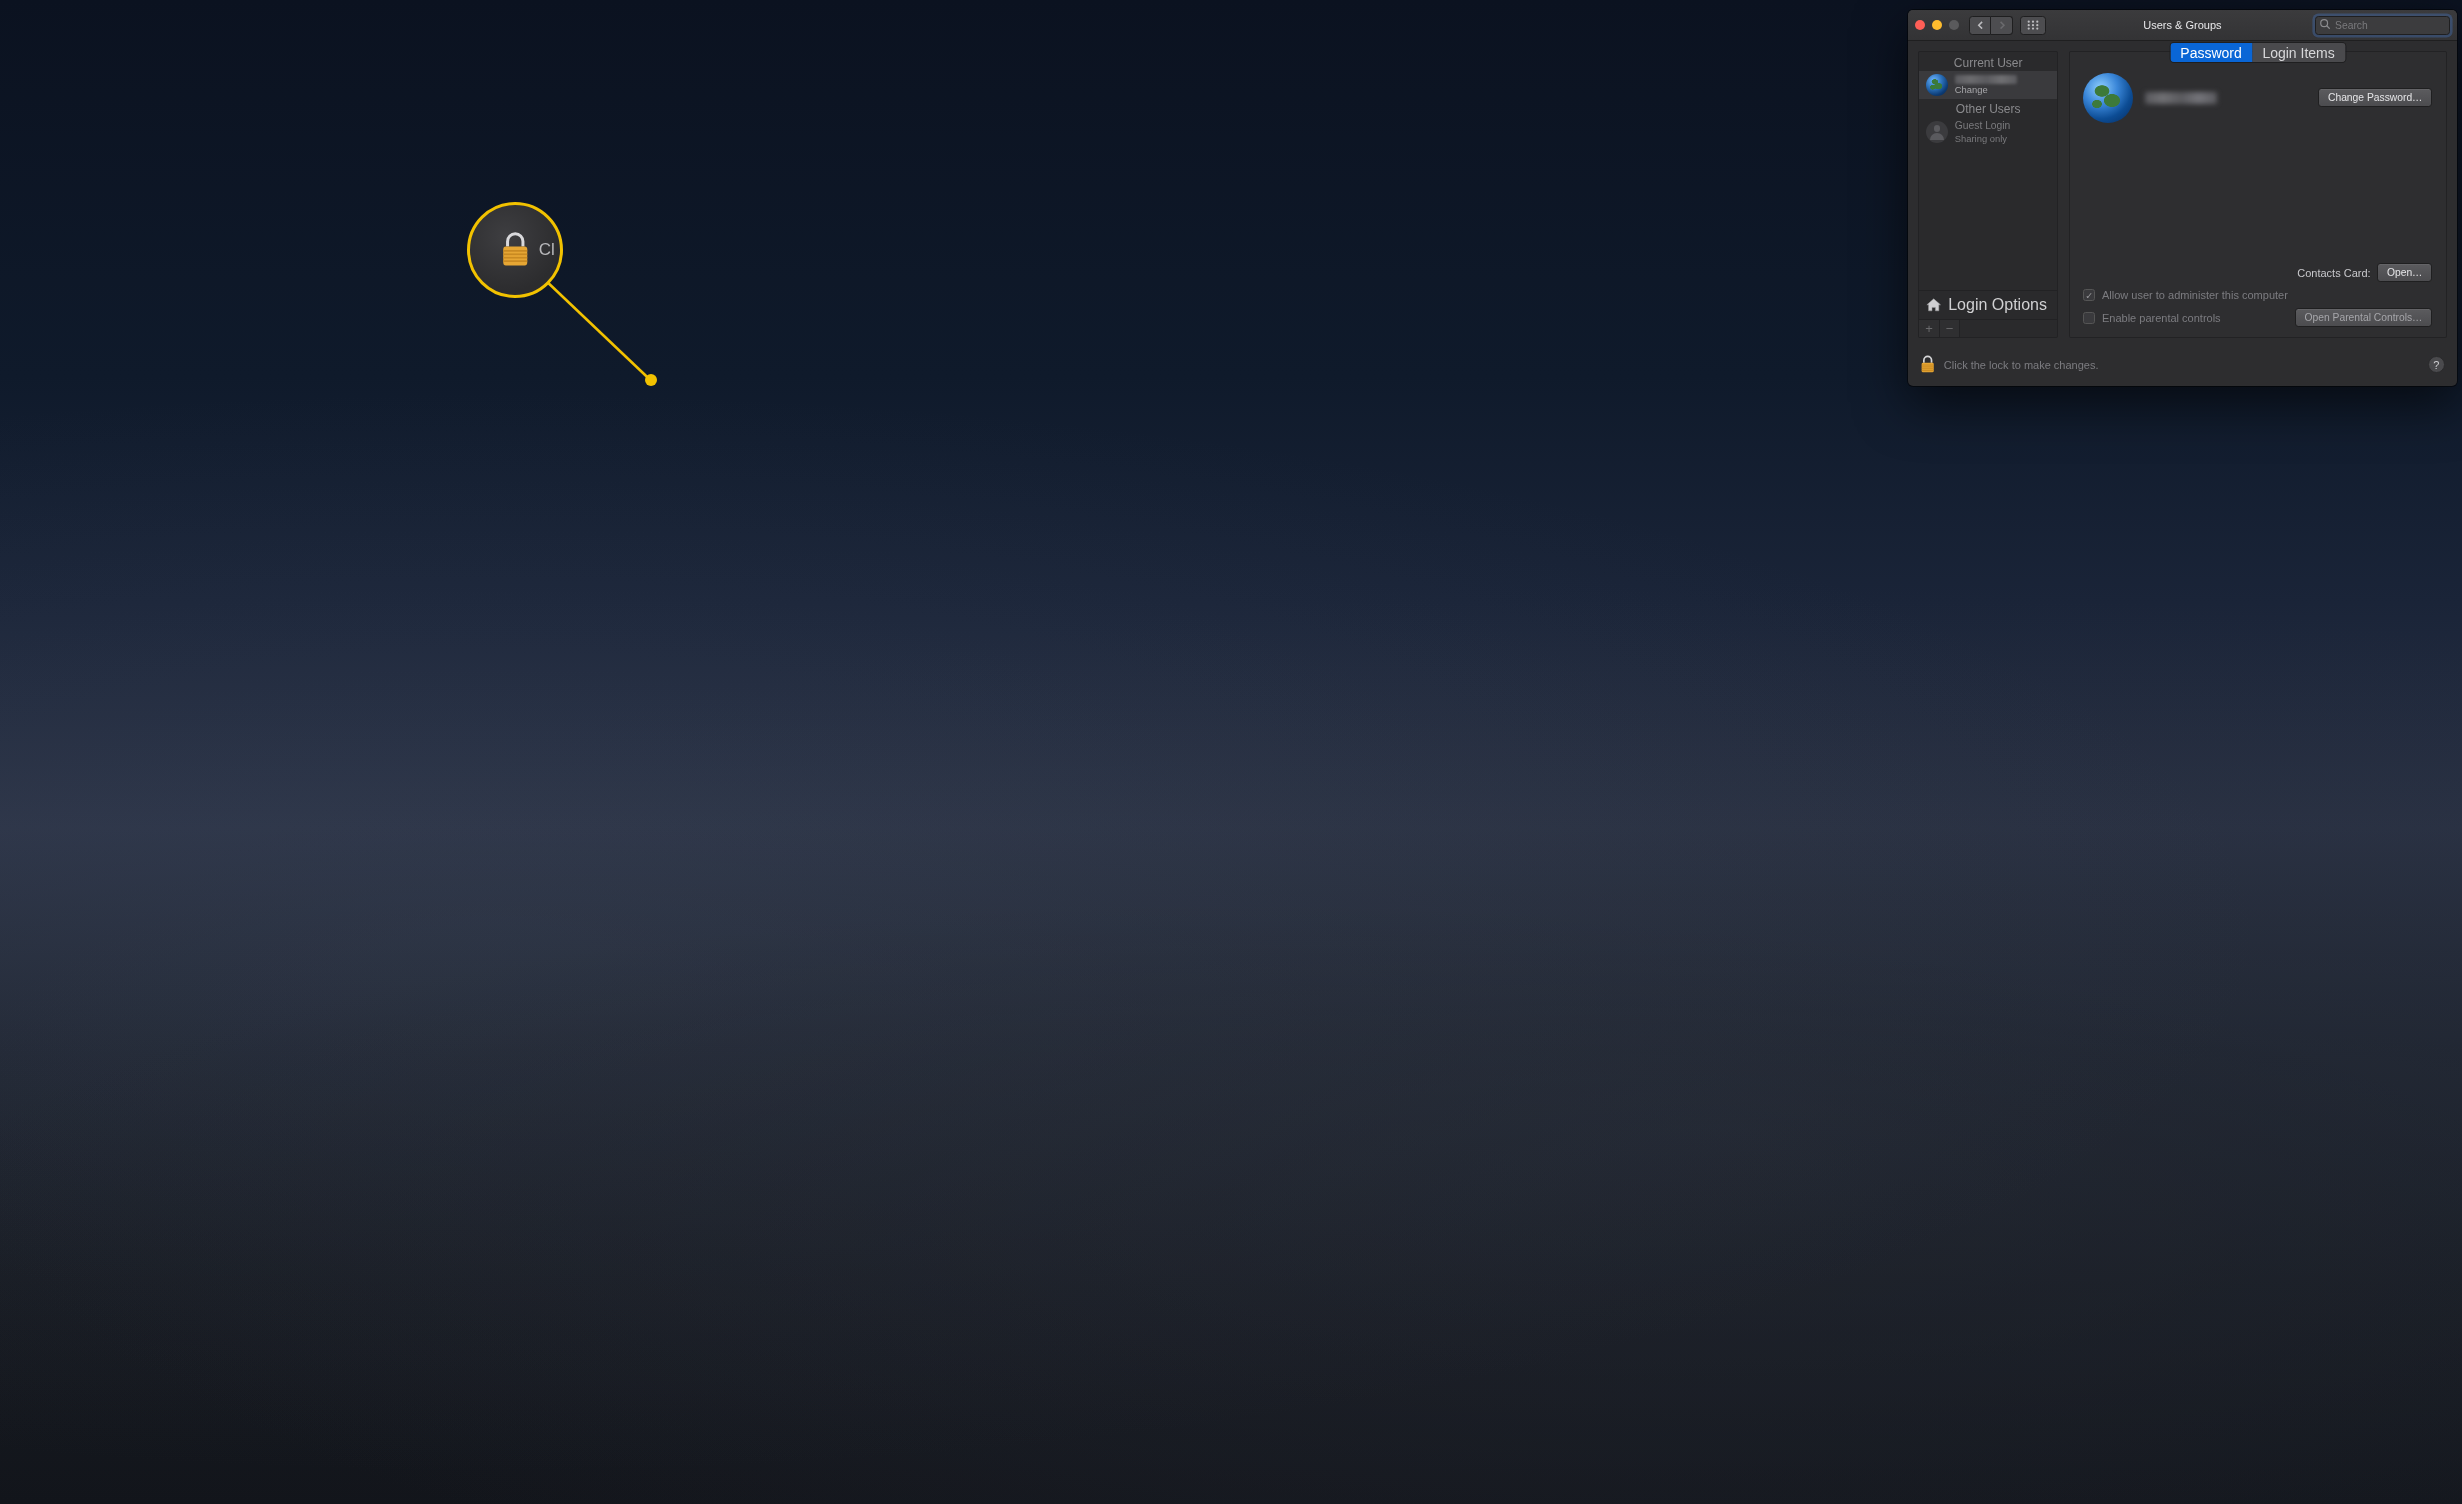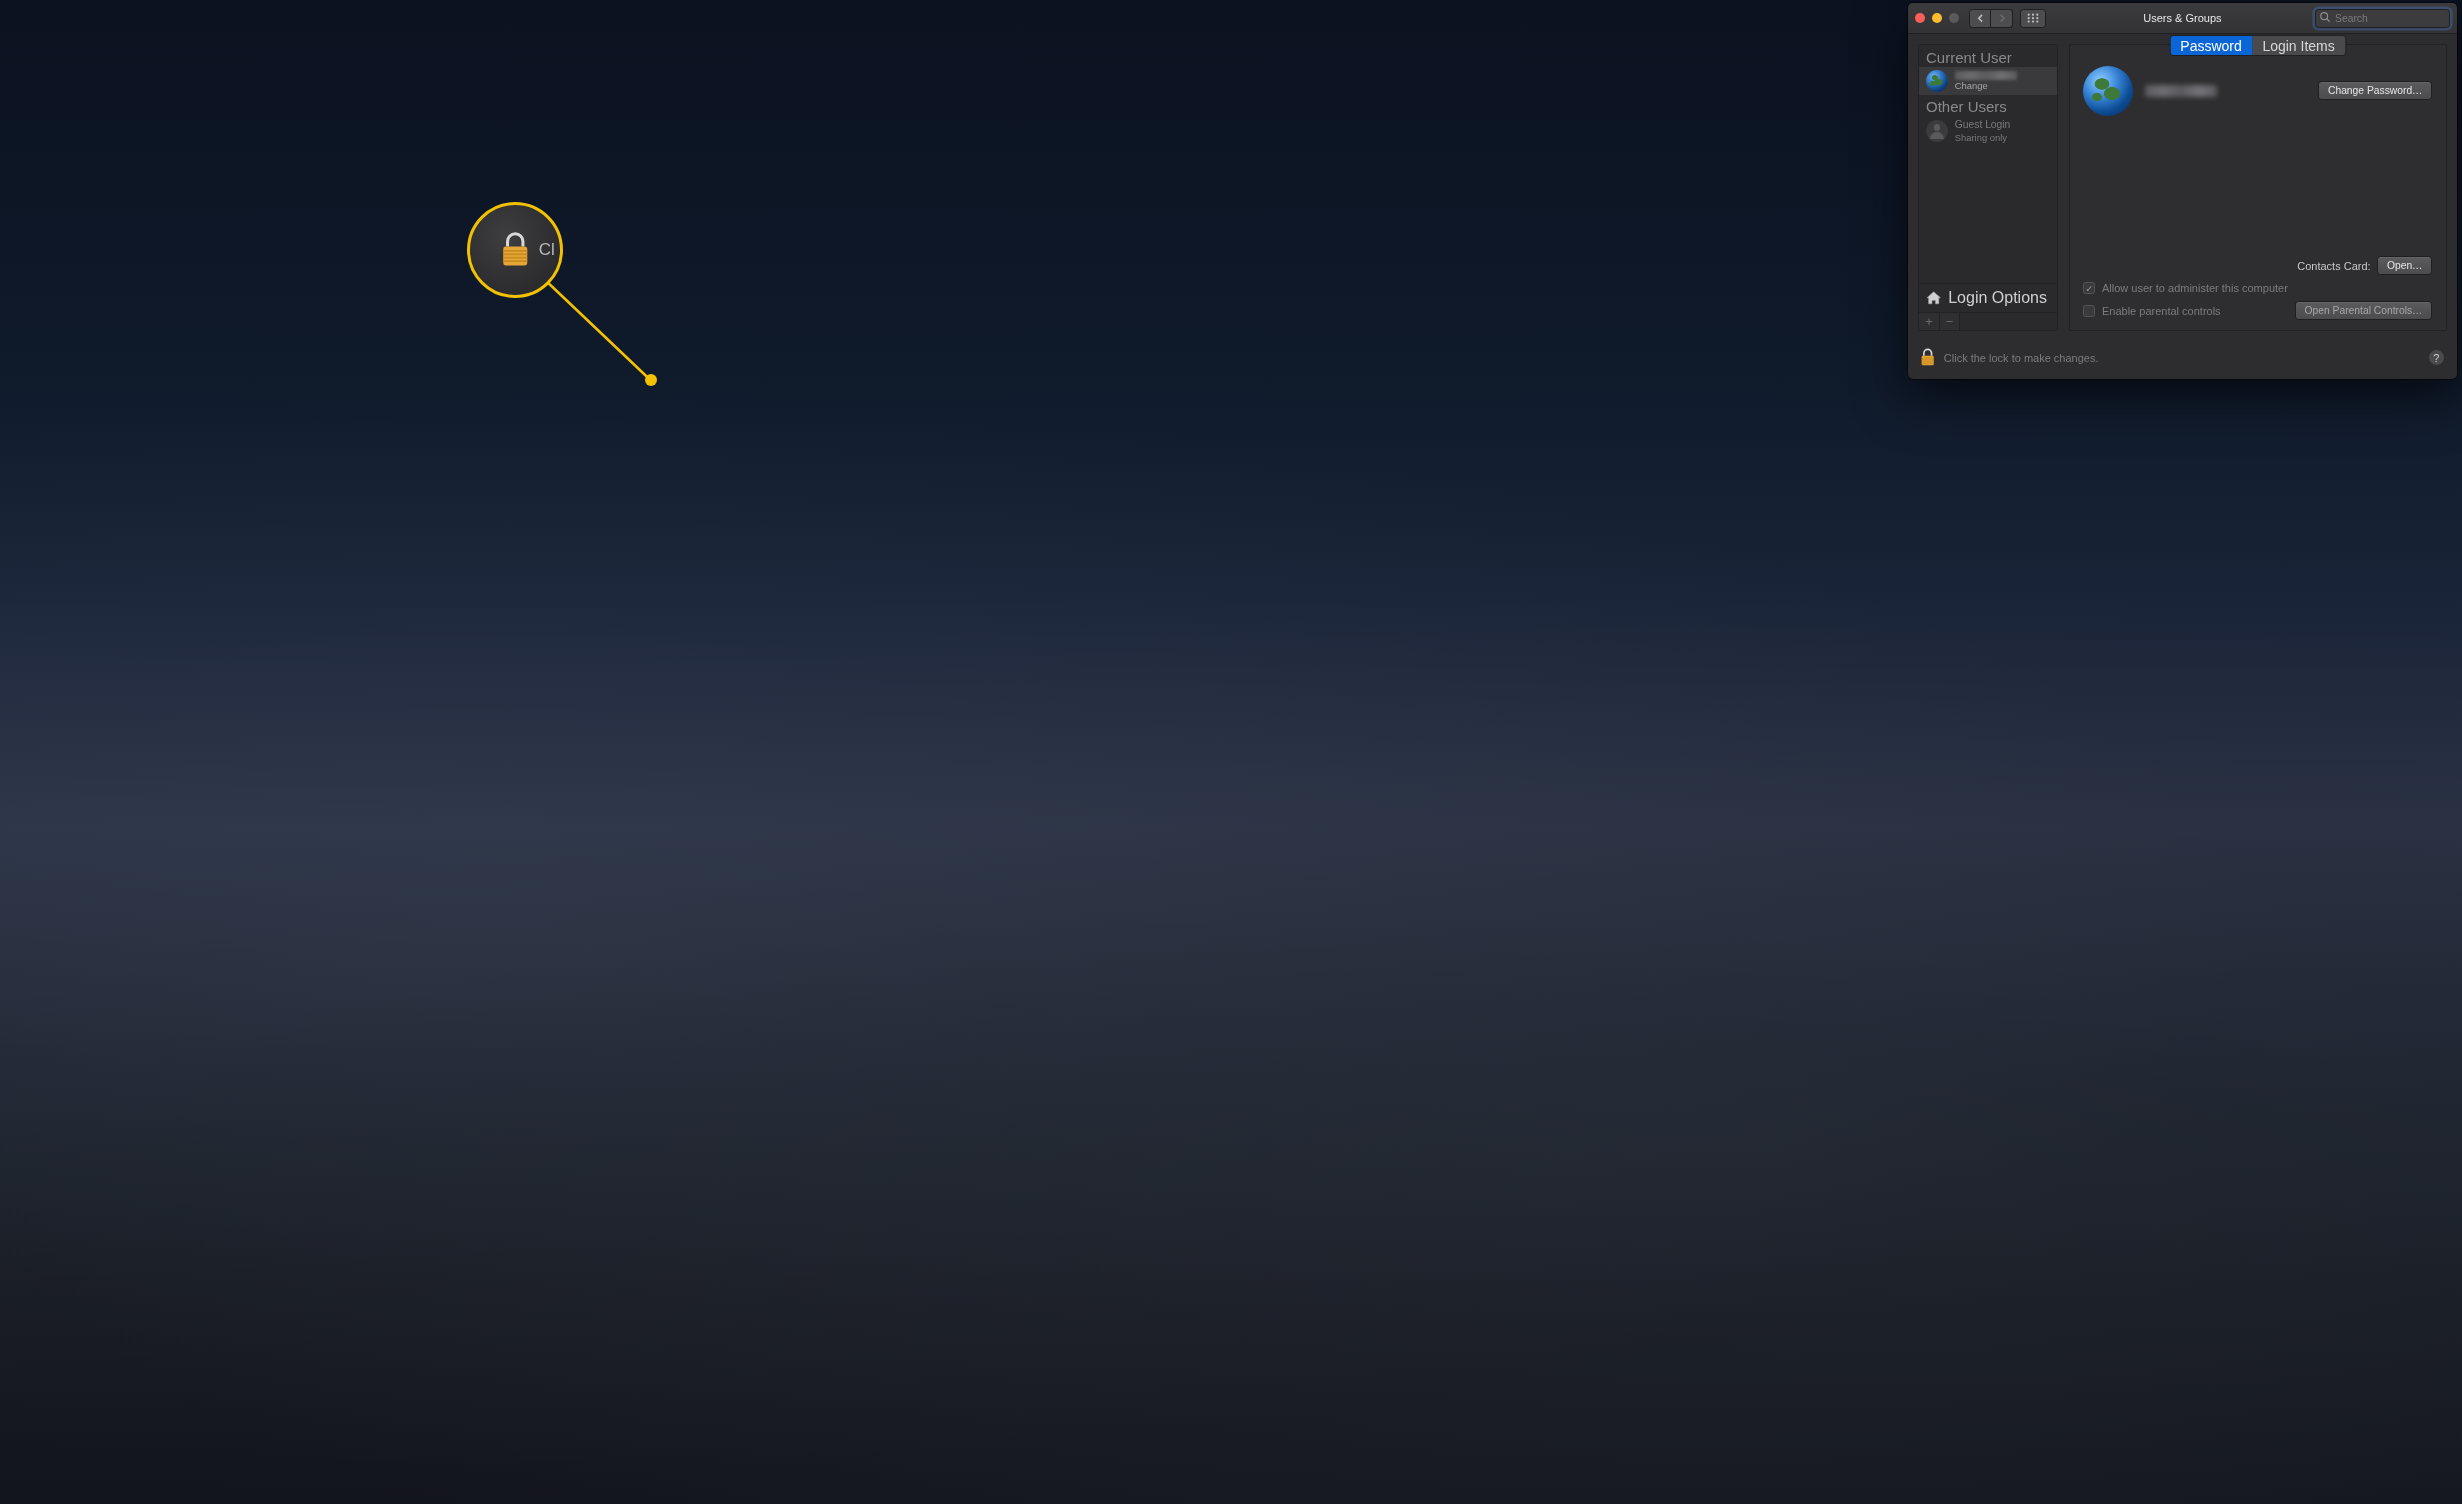--- a/index.html
+++ b/index.html
@@ -15,21 +15,21 @@
   position:absolute; inset:0;
   background:
     radial-gradient(120% 60% at 20% 62%, rgba(70,80,100,.25), transparent 60%),
     radial-gradient(120% 60% at 70% 75%, rgba(40,46,58,.6), transparent 60%),
     radial-gradient(100% 50% at 50% 90%, rgba(20,22,28,.8), transparent 60%);
   pointer-events:none;
 }
 
 .window {
   position: absolute;
-  top: 3px; right: 5.1px;
+  top: 10px; right: 5.1px;
   width: 549px;
   background: #2d2d2f;
   border-radius: 5.1px;
   box-shadow: 0 17px 51px rgba(0,0,0,.6), 0 0 0 0.9px rgba(0,0,0,.5);
   overflow: hidden;
   font-size: 11px;
 }
 
 
 .titlebar {
@@ -97,22 +97,23 @@
 .sidebar {
   width: 140px;
   border:0.9px solid #222224;
   border-radius:1.7px;
   background:#2a2a2c;
   display:flex; flex-direction:column;
   height: 287px;
 }
 .sb-scroll { flex:1; overflow:hidden; }
 .sb-header {
-  font-size:15px; color:#8a8a8d;
+  font-size:12px; color:#8a8a8d;
   padding: 3.4px 6.8px 1.7px;
+  text-align: center;
 }
 .sb-user {
   display:flex; align-items:center; gap:6.8px;
   padding: 2.6px 6.8px;
 }
 .sb-user.sel { background:#3a3a3d; }
 .avatar-earth {
   width:22px; height:22px; border-radius:50%;
   background: radial-gradient(circle at 35% 30%, #6fb6ff 0%, #2a6fb8 40%, #0c3b74 70%, #06254d 100%);
   position:relative; overflow:hidden;

